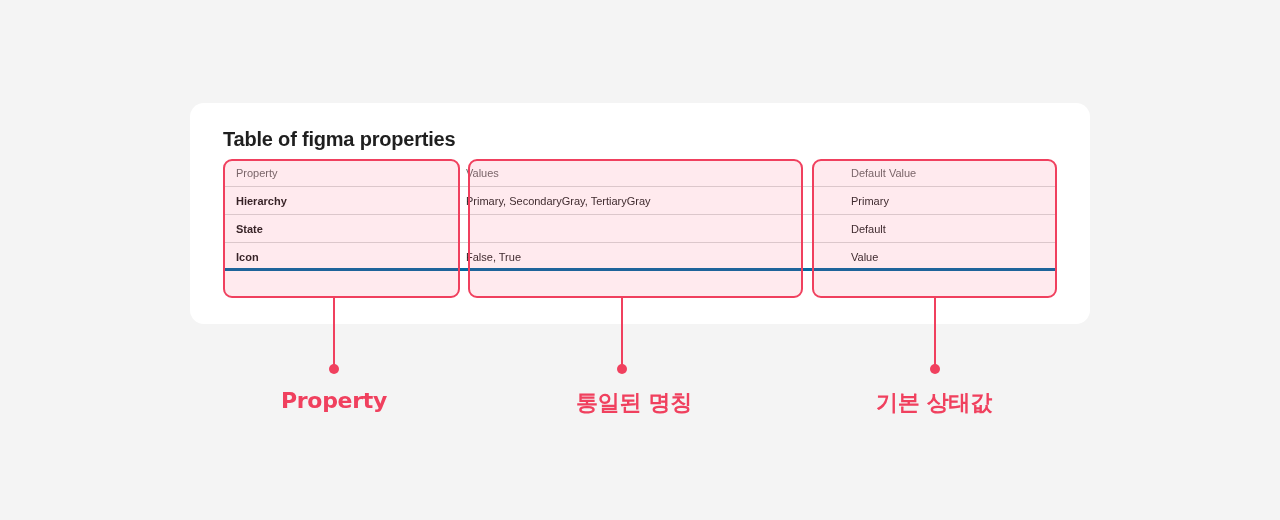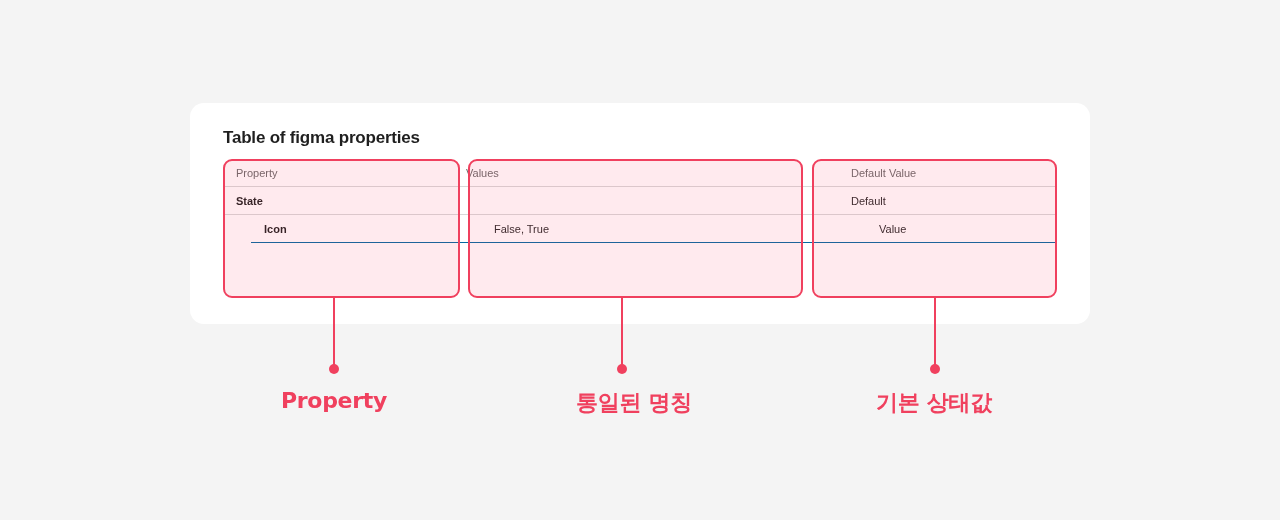--- a/index.html
+++ b/index.html
@@ -14,36 +14,36 @@
     .card {
       position: absolute;
       left: 190px; top: 103px;
       width: 900px; height: 221px;
       background: #ffffff;
       border-radius: 14px;
     }
     .title {
       position: absolute;
       left: 223px; top: 128px;
-      font-size: 17px; font-weight: 700;
+      font-size: 20px; font-weight: 700;
       color: #1f1f1f;
       letter-spacing: -0.2px;
     }
     .table {
       position: absolute;
       left: 223px; top: 159px;
       width: 834px;
     }
     .row {
       position: relative;
       height: 28px;
       border-bottom: 1px solid #d8d8d8;
       box-sizing: border-box;
     }
-    .row:last-child { border-bottom: 1px solid #0369a1; margin-left: 28px; }
+    .row:last-child { border-bottom: 3px solid #0369a1; }
     .cell {
       position: absolute; top: 0; height: 27px;
       line-height: 28px;
       font-size: 11px;
     }
     .c1 { left: 13px; }
     .c2 { left: 243px; }
     .c3 { left: 628px; }
     .header .cell { color: #6b6b6b; font-weight: 500; }
     .body-row .c1 { font-weight: 700; color: #1f1f1f; }
@@ -92,20 +92,25 @@
 <div class="card"></div>
 <div class="title">Table of figma properties</div>
 
 <div class="table">
   <div class="row header">
     <span class="cell c1">Property</span>
     <span class="cell c2">Values</span>
     <span class="cell c3">Default Value</span>
   </div>
   <div class="row body-row">
+    <span class="cell c1">Hierarchy</span>
+    <span class="cell c2">Primary, SecondaryGray, TertiaryGray</span>
+    <span class="cell c3">Primary</span>
+  </div>
+  <div class="row body-row">
     <span class="cell c1">State</span>
     <span class="cell c3">Default</span>
   </div>
   <div class="row body-row">
     <span class="cell c1">Icon</span>
     <span class="cell c2">False, True</span>
     <span class="cell c3">Value</span>
   </div>
 </div>
 

